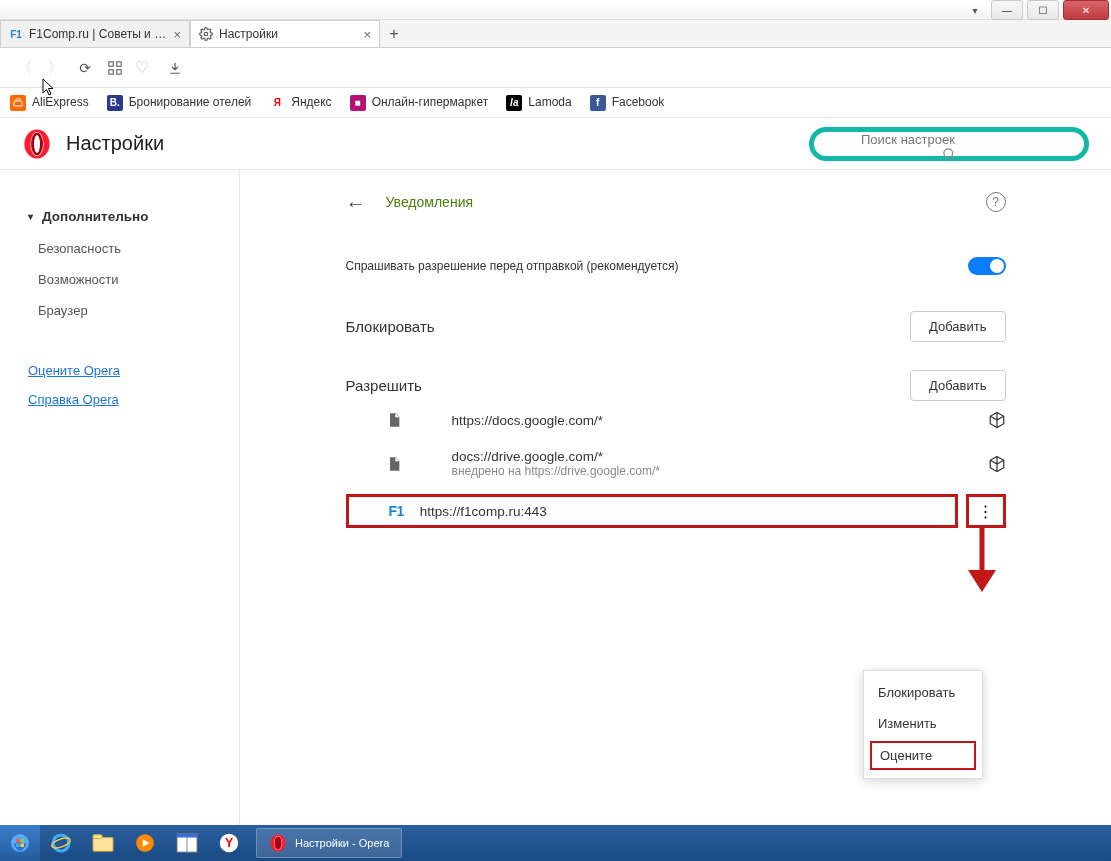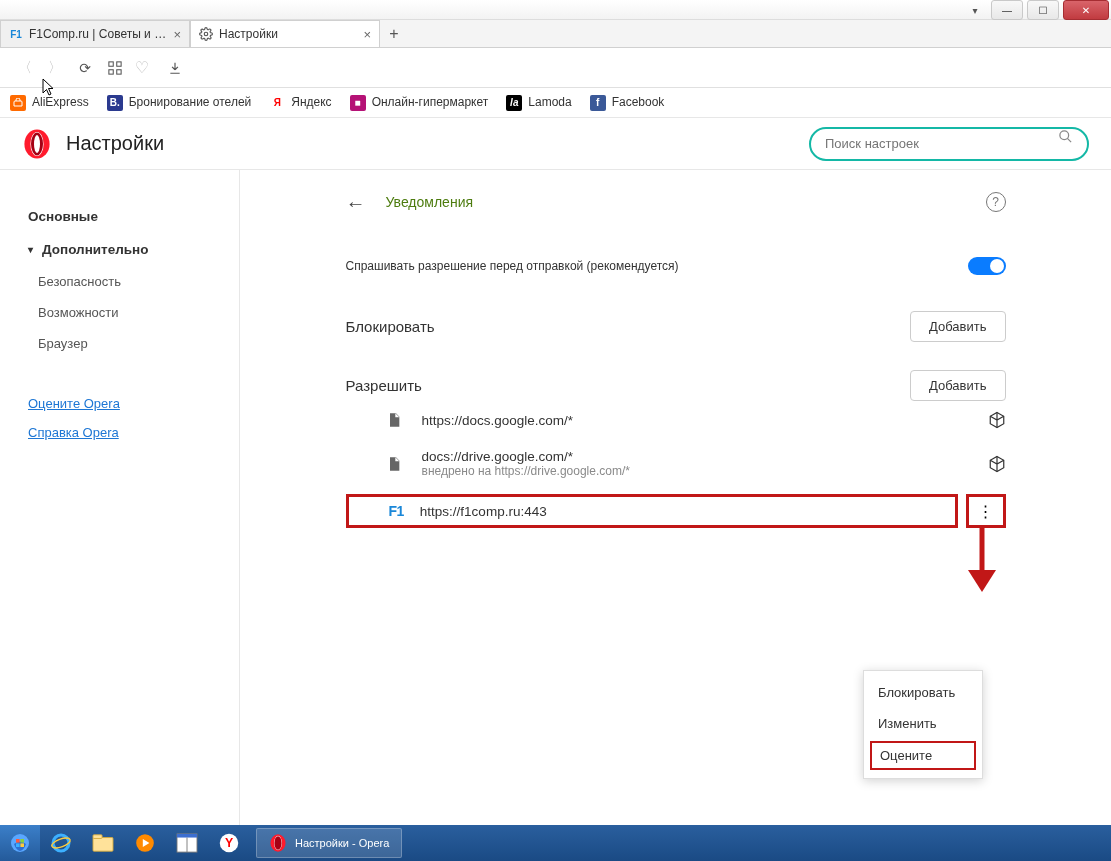--- a/index.html
+++ b/index.html
@@ -33,21 +33,21 @@
 
 
 .bookbar { height:30px; display:flex; align-items:center; padding:0 10px; border-bottom:1px solid #e7e7e7;}
 .bookmark { display:flex; margin-right:18px; font-size:12px; color:#333;}
 .bookmark .ico { width:16px; height:16px; margin-right:6px; border-radius:2px; display:flex; align-items:center; justify-content:center; font-size:10px; font-weight:bold; color:#fff;}
 
 
 .settings-header { height:52px; display:flex; align-items:center; padding:0 22px; border-bottom:1px solid #e7e7e7;}
 .opera-logo-lg { width:30px; height:30px; margin-right:14px;}
 .settings-title { font-size:20px; color:#222;}
-.search-settings { margin-left:auto; width:280px; height:34px; border:2px solid #14b8a6; border-radius:17px; display:flex; padding:0 14px;}
+.search-settings { margin-left:auto; width:280px; height:34px; border:5px solid #14b8a6; border-radius:17px; display:flex; align-items:center; padding:0 14px;flex-direction:column;}
 .search-settings input { border:none; outline:none; flex:1; font-size:13px; color:#555; background:transparent;}
 .search-settings .mag { color:#888; font-size:15px;}
 
 
 .body { display:flex; height:670px; }
 .sidebar { width:240px; border-right:1px solid #e7e7e7; padding:30px 0 0 28px;}
 .side-item { font-size:13.5px; color:#333; padding:9px 0; cursor:pointer;}
 .side-item.bold { font-weight:600; }
 .side-sub { font-size:13px; color:#555; padding:8px 0 8px 10px;}
 .side-exp { display:flex; align-items:center; font-weight:600; font-size:13.5px; padding:9px 0; color:#333;}
@@ -66,21 +66,21 @@
 .toggle { margin-left:auto; width:38px; height:18px; background:#0a7cff; border-radius:10px; position:relative;}
 .toggle .knob { width:14px; height:14px; background:#fff; border-radius:50%; position:absolute; right:2px; top:2px;}
 
 .sect-head { display:flex; align-items:center; margin-top:22px;}
 .sect-head .t { font-size:15px; color:#333; font-weight:500;}
 .addbtn { margin-left:auto; padding:7px 18px; border:1px solid #ccc; border-radius:4px; font-size:13px; color:#333; background:#fff;}
 .empty { font-size:13.5px; color:#777; padding:18px 0 18px 40px;}
 
 .site-row { display:flex; align-items:center; padding:10px 0 10px 40px;}
 .site-row .fico { width:18px; height:18px; margin-right:18px; color:#555;}
-.site-row .sinfo { flex:1; }
+.site-row .sinfo { flex:1;margin-left:30px; }
 .site-row .url { font-size:13.5px; color:#333;}
 .site-row .sub { font-size:12px; color:#8a8a8a;}
 .site-row .cube { color:#444; font-size:16px; margin-left:10px;}
 
 .hl-red { border:3px solid #c11717; }
 .hl-row { padding:6px 8px 6px 40px; }
 .f1badge { font-size:14px; font-weight:bold; color:#1a87d8; margin-right:16px; letter-spacing:-0.5px;}
 
 
 .arrow-box { position:relative; height:60px;}
@@ -203,21 +203,20 @@
       <svg width="15" height="15" viewBox="0 0 24 24" fill="none" stroke="#888" stroke-width="2">
           <circle cx="10" cy="10" r="7"></circle>
           <line x1="21" y1="21" x2="15" y2="15"></line>
         </svg>
     </span>
   </div>
 </div>
 
 <div class="body">
   <div class="sidebar">
-    <div class="side-item bold">Основные</div>
     <div class="side-exp">
       <span class="chev">▾</span>
       <span>Дополнительно</span>
     </div>
     <div class="side-sub">Безопасность</div>
     <div class="side-sub">Возможности</div>
     <div class="side-sub">Браузер</div>
     <div style="height:30px"></div>
     <a class="side-link">Оцените Opera</a>
     <a class="side-link">Справка Opera</a>

